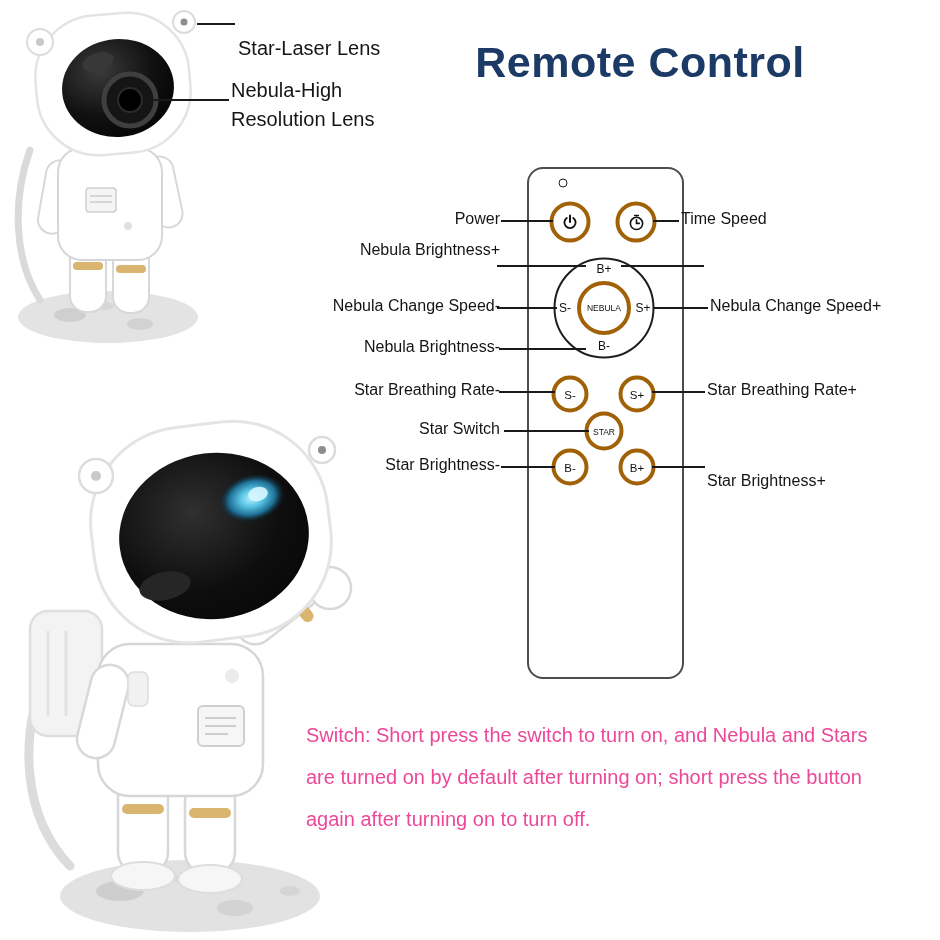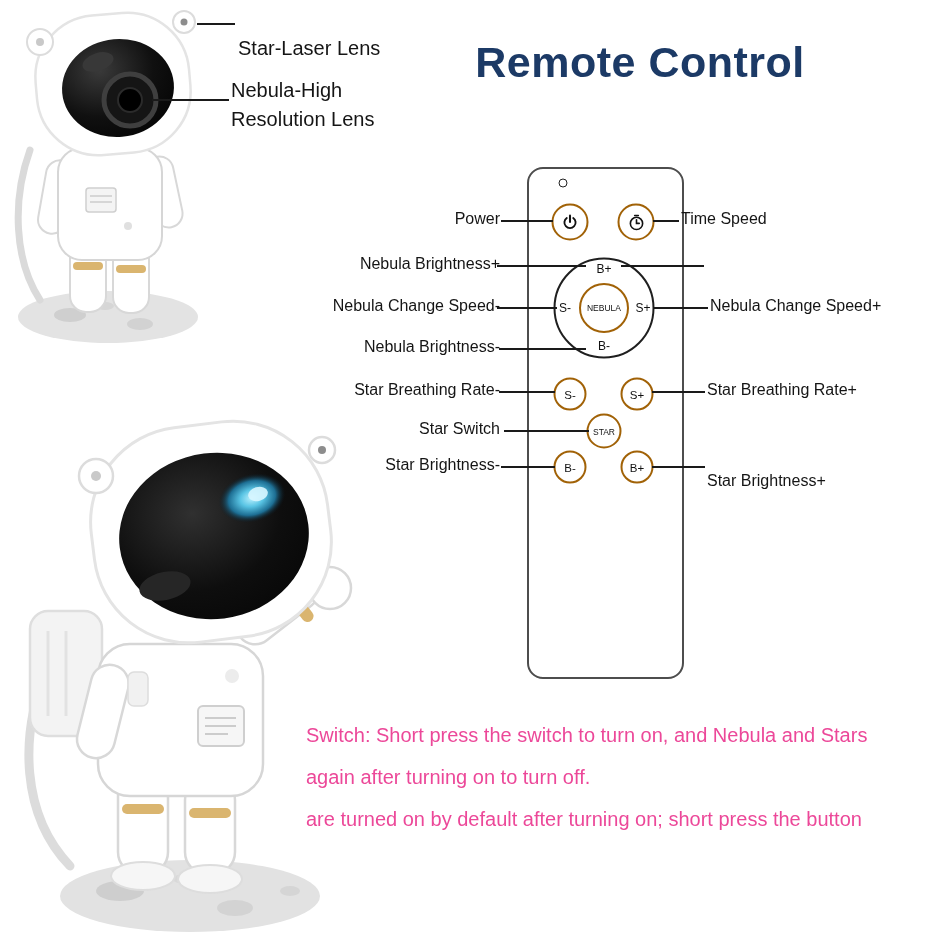--- a/index.html
+++ b/index.html
@@ -6,21 +6,21 @@
   .stage{position:relative;width:940px;height:940px;background:#ffffff;overflow:hidden;
          font-family:"Liberation Sans",sans-serif;color:#151515;}
   .abs{position:absolute;}
   .title{position:absolute;left:440px;top:38px;width:400px;text-align:center;
          font-size:43px;font-weight:700;color:#1c3a66;letter-spacing:0.5px;}
   .lbl{position:absolute;font-size:16px;color:#151515;white-space:nowrap;z-index:5;}
   .lbl.r{text-align:right;}
   .cline{position:absolute;height:2px;background:#1a1a1a;z-index:6;}
   .remote{position:absolute;left:527px;top:167px;width:153px;height:508px;background:#ffffff;
           border:2px solid #4d4d4d;border-radius:16px;z-index:2;}
-  .btn{position:absolute;transform:translate(-50%,-50%);background:#ffffff;border:2px solid #a16207;
+  .btn{position:absolute;transform:translate(-50%,-50%);background:#ffffff;border:4px solid #a16207;
        border-radius:50%;display:flex;align-items:center;justify-content:center;
        font-size:11.5px;color:#111;z-index:3;}
   .ring{position:absolute;transform:translate(-50%,-50%);border:2px solid #1f1f1f;border-radius:50%;
         background:#ffffff;z-index:2;}
   .ctext{position:absolute;transform:translate(-50%,-50%);font-size:12px;color:#111;z-index:4;white-space:nowrap;}
   .led{position:absolute;transform:translate(-50%,-50%);width:7px;height:7px;border:1.6px solid #222;
        border-radius:50%;background:#fff;z-index:3;}
   .footer{position:absolute;left:306px;top:714px;font-size:20px;line-height:42px;color:#ec4899;z-index:5;}
   .callout{position:absolute;font-size:20px;color:#151515;white-space:nowrap;z-index:5;}
   svg{display:block;}
@@ -159,21 +159,21 @@
 
     <div class="btn" style="left:75px;top:262px;width:31px;height:31px;font-size:8.5px;">STAR</div>
 
     <div class="btn" style="left:41px;top:298px;width:29px;height:29px;">B-</div>
     <div class="btn" style="left:108px;top:298px;width:29px;height:29px;">B+</div>
   </div>
 
   <div class="lbl r" style="right:440px;top:210px;">Power</div>
   <div class="cline" style="left:501px;top:220px;width:52px;"></div>
 
-  <div class="lbl r" style="right:440px;top:255px;">Nebula Brightness+</div>
+  <div class="lbl r" style="right:440px;top:241px;">Nebula Brightness+</div>
   <div class="cline" style="left:497px;top:265px;width:89px;"></div>
 
   <div class="lbl r" style="right:440px;top:297px;">Nebula Change Speed-</div>
   <div class="cline" style="left:497px;top:307px;width:60px;"></div>
 
   <div class="lbl r" style="right:440px;top:338px;">Nebula Brightness-</div>
   <div class="cline" style="left:499px;top:348px;width:87px;"></div>
 
   <div class="lbl r" style="right:440px;top:381px;">Star Breathing Rate-</div>
   <div class="cline" style="left:499px;top:391px;width:56px;"></div>
@@ -193,17 +193,17 @@
   <div class="cline" style="left:653px;top:307px;width:55px;"></div>
 
   <div class="lbl" style="left:707px;top:381px;">Star Breathing Rate+</div>
   <div class="cline" style="left:652px;top:391px;width:53px;"></div>
 
   <div class="lbl" style="left:707px;top:472px;">Star Brightness+</div>
   <div class="cline" style="left:652px;top:466px;width:53px;"></div>
 
   <div class="footer">
     <div>Switch: Short press the switch to turn on, and Nebula and Stars</div>
+    <div>are turned on by default after turning on; short press the button</div>
     <div>again after turning on to turn off.</div>
-    <div>are turned on by default after turning on; short press the button</div>
   </div>
 
 </div>
 
 </body></html>

